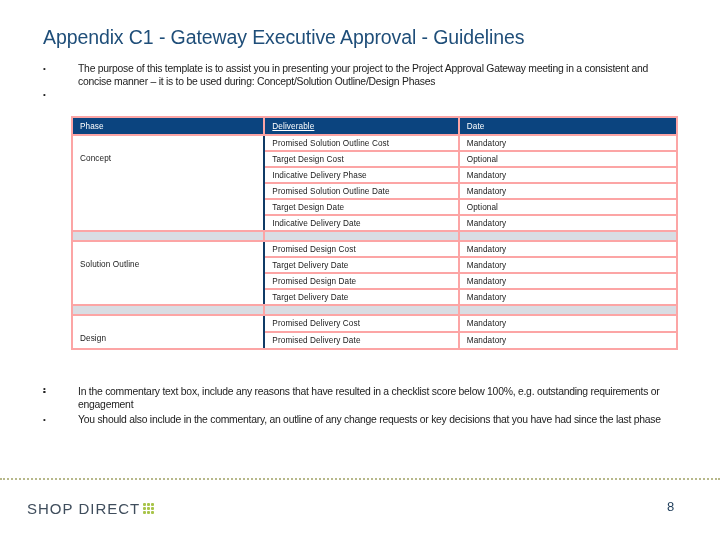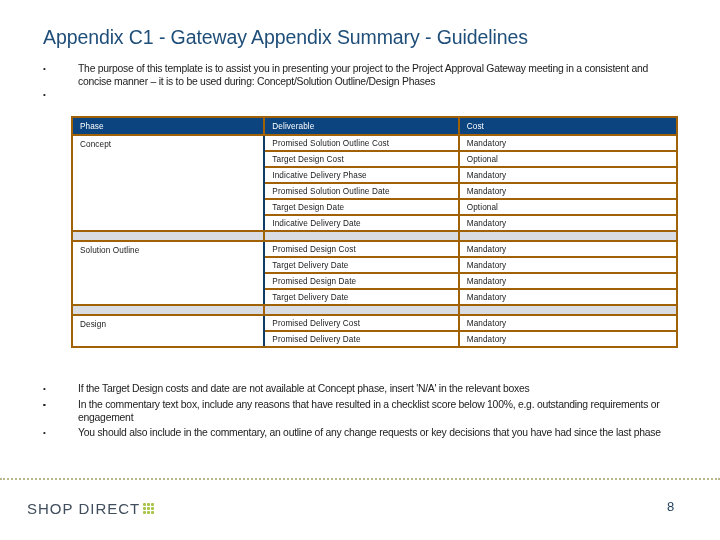--- a/index.html
+++ b/index.html
@@ -9,51 +9,51 @@
   .bullets { position:absolute; left:43px; width:640px; font-size:10.4px; line-height:13px; color:#222; letter-spacing:-0.25px; }
   .bullets .b { position:relative; padding-left:35px; margin:0; }
   .bullets .b .dot { position:absolute; left:0; top:0; width:10px; text-align:left; font-size:8px; }
   .b1 { top:62px; }
   .b2 { top:382px; }
   .b2 .b { margin-bottom:2.5px; }
   .b1 .b { margin-bottom:0; }
 
   table.grid { position:absolute; left:71px; top:116px; width:607px; border-collapse:collapse;
                font-size:8.2px; letter-spacing:0.1px; }
-  table.grid td, table.grid th { border:2px solid #a16207; padding:0 0 0 7px; height:14px; text-align:left; font-weight:normal; vertical-align:middle; }
+  table.grid td, table.grid th { border:2px solid #fca5a5; padding:0 0 0 7px; height:14px; text-align:left; font-weight:normal; vertical-align:middle; }
   table.grid th { background:#0b447f; color:#ffffff; height:16px; }
-  table.grid td.phase { vertical-align:top; padding-top:4px; border-right:2px solid #0f3a66; }
+  table.grid td.phase { vertical-align:top; padding-top:18px; border-right:2px solid #0f3a66; }
   table.grid tr.spacer td { background:#d9dde3; height:8px; padding:0; }
   .c1 { width:184px; }
-  .c2 { width:186px; }
+  .c2 { width:186px;text-decoration:underline; }
   .c3 { width:210px; }
 
   .footer-line { position:absolute; left:0; top:478px; width:720px; height:0; border-top:2px dotted #b7b88a; }
   .logo { position:absolute; left:27px; top:500px; display:flex; align-items:center; }
   .logo-text { font-size:15px; letter-spacing:1px; color:#3f4d5c; font-weight:normal; }
   .logo-grid { margin-left:3px; display:grid; grid-template-columns:repeat(3, 3px); grid-gap:1px; }
   .logo-grid span { width:3px; height:3px; background:#a8c44a; border-radius:1px; display:block; }
   .page-num { position:absolute; left:667px; top:499px; font-size:13px; color:#1f3d5a; }
 </style>
 </head>
 <body>
 
-<div class="title">Appendix C1 - Gateway Appendix Summary - Guidelines</div>
+<div class="title">Appendix C1 - Gateway Executive Approval - Guidelines</div>
 
 <div class="bullets b1">
   <p class="b"><span class="dot">•</span><span>The purpose of this template is to assist you in presenting your project to the Project Approval Gateway meeting in a consistent and concise manner – it is to be used during: Concept/Solution Outline/Design Phases</span></p>
   <p class="b"><span class="dot">•</span></p>
 </div>
 
 <table class="grid">
   <thead>
     <tr>
       <th class="c1">Phase</th>
       <th class="c2">Deliverable</th>
-      <th class="c3">Cost</th>
+      <th class="c3">Date</th>
     </tr>
   </thead>
   <tbody>
 
     <tr>
       <td class="phase" rowspan="6">Concept</td>
       <td>Promised Solution Outline Cost</td>
       <td>Mandatory</td>
     </tr>
     <tr>
@@ -111,21 +111,21 @@
       <td>Mandatory</td>
     </tr>
     <tr>
       <td>Promised Delivery Date</td>
       <td>Mandatory</td>
     </tr>
   </tbody>
 </table>
 
 <div class="bullets b2">
-  <p class="b"><span class="dot">•</span><span>If the Target Design costs and date are not available at Concept phase, insert 'N/A' in the relevant boxes</span></p>
+  <p class="b"><span class="dot">•</span></p>
   <p class="b"><span class="dot">•</span></p>
   <p class="b"><span class="dot">•</span><span>In the commentary text box, include any reasons that have resulted in a checklist score below 100%, e.g. outstanding requirements or engagement</span></p>
   <p class="b"><span class="dot">•</span><span>You should also include in the commentary, an outline of any change requests or key decisions that you have had since the last phase</span></p>
 </div>
 
 <div class="footer-line"></div>
 
 <div class="logo">
   <span class="logo-text">SHOP DIRECT</span>
   <span class="logo-grid">

